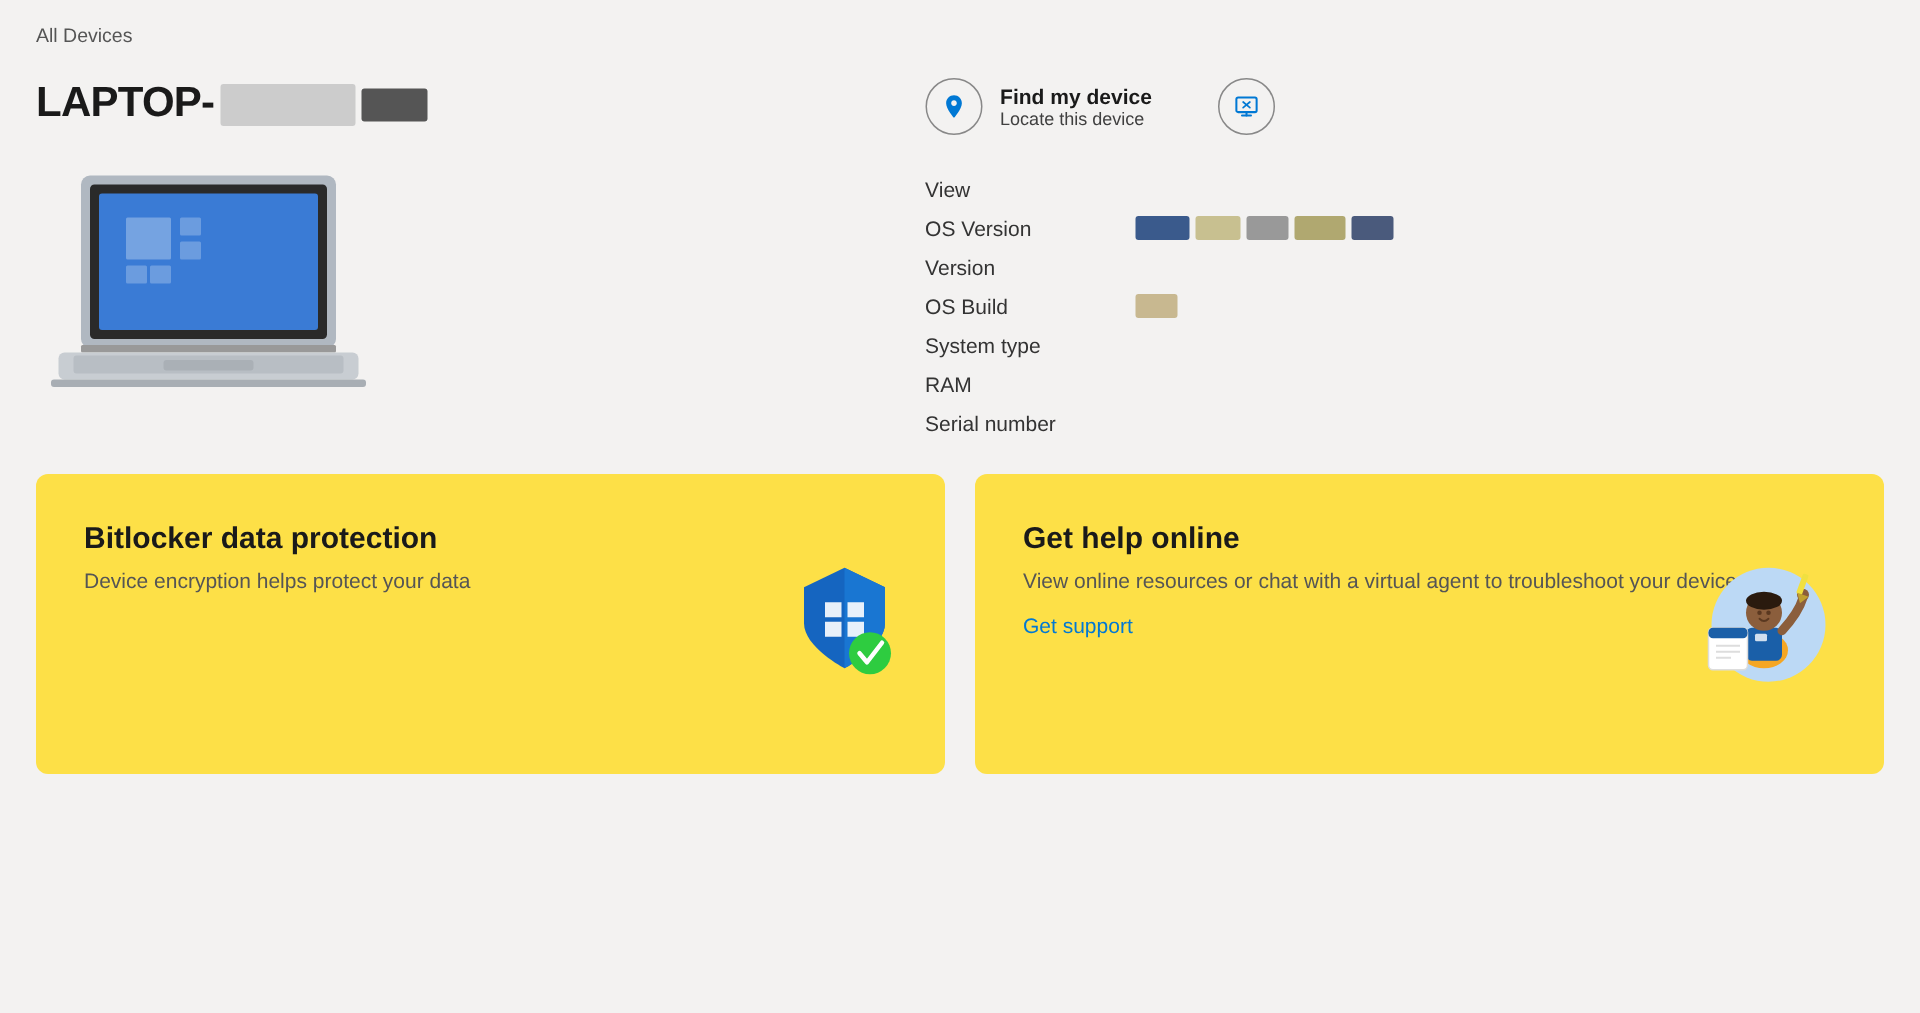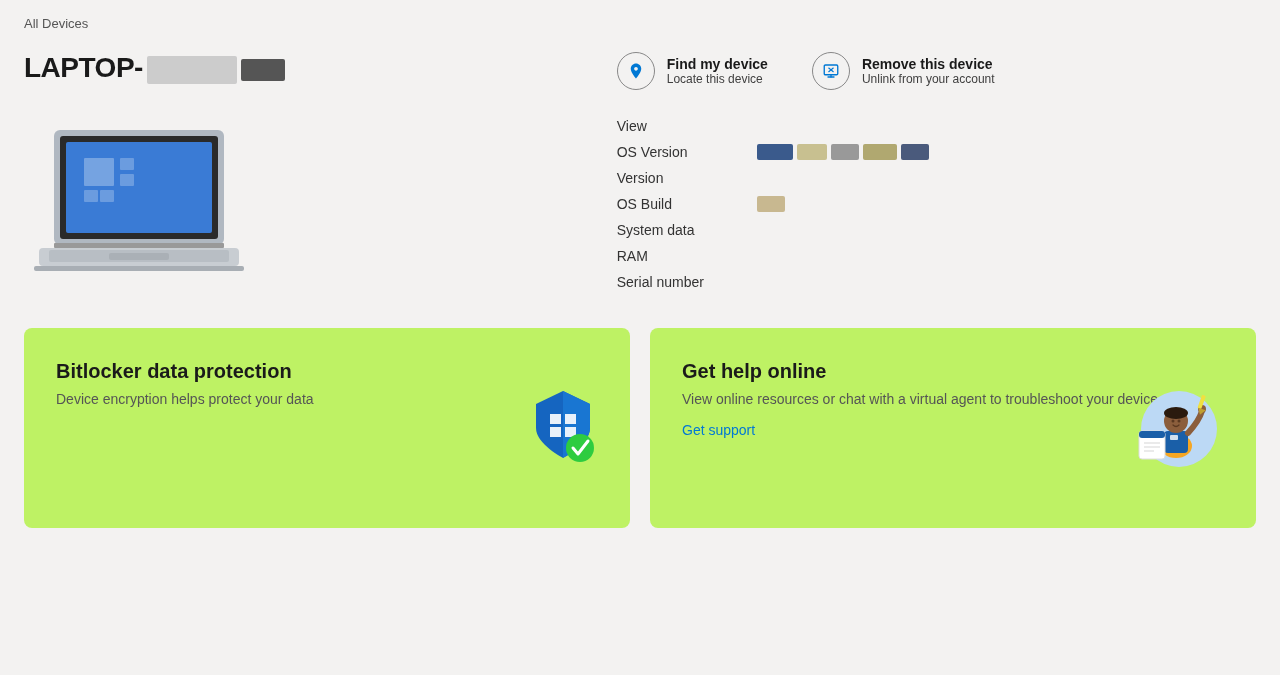--- a/index.html
+++ b/index.html
@@ -31,21 +31,21 @@
       flex: 1;
       display: flex;
       flex-direction: column;
       align-items: flex-start;
     }
 
     .device-title {
       display: flex;
       align-items: flex-end;
       gap: 12px;
-      margin-bottom: 24px;
+      margin-bottom: 11px;
     }
 
     .device-name {
       font-size: 28px;
       font-weight: 600;
       color: #1a1a1a;
       letter-spacing: -0.5px;
     }
 
     .device-name-blur {
@@ -154,21 +154,21 @@
       align-items: center;
       gap: 4px;
     }
 
     .cards-section {
       display: flex;
       gap: 20px;
     }
 
     .card {
-      background: #bef264;
+      background: #fde047;
       border-radius: 8px;
       padding: 32px 32px 32px 32px;
       flex: 1;
       position: relative;
       min-height: 200px;
       display: flex;
       flex-direction: column;
       justify-content: space-between;
     }
 
@@ -282,24 +282,20 @@
           <div class="action-icon">
 
             <svg width="18" height="18" viewBox="0 0 24 24" fill="none" xmlns="http://www.w3.org/2000/svg">
               <rect x="3" y="4" width="18" height="13" rx="1.5" stroke="#0078d4" stroke-width="1.8" fill="none"></rect>
               <line x1="8" y1="20" x2="16" y2="20" stroke="#0078d4" stroke-width="1.8" stroke-linecap="round"></line>
               <line x1="12" y1="17" x2="12" y2="20" stroke="#0078d4" stroke-width="1.8" stroke-linecap="round"></line>
               <line x1="9" y1="8" x2="15" y2="13" stroke="#0078d4" stroke-width="1.5" stroke-linecap="round"></line>
               <line x1="15" y1="8" x2="9" y2="13" stroke="#0078d4" stroke-width="1.5" stroke-linecap="round"></line>
             </svg>
           </div>
-          <div class="action-label-group">
-            <div class="action-label-title">Remove this device</div>
-            <div class="action-label-sub">Unlink from your account</div>
-          </div>
         </button>
 
       </div>
 
       <div class="specs-table">
 
         <div class="spec-label">View</div>
         <div class="spec-value">
           
         </div>
@@ -314,21 +310,21 @@
         </div>
 
         <div class="spec-label">Version</div>
         <div class="spec-value"></div>
 
         <div class="spec-label">OS Build</div>
         <div class="spec-value spec-value-row">
           <span class="spec-blur" style="width:28px; background:#c8b890;"></span>
         </div>
 
-        <div class="spec-label">System data</div>
+        <div class="spec-label">System type</div>
         <div class="spec-value"></div>
 
         <div class="spec-label">RAM</div>
         <div class="spec-value"></div>
 
         <div class="spec-label">Serial number</div>
         <div class="spec-value"></div>
 
       </div>
     </div>

